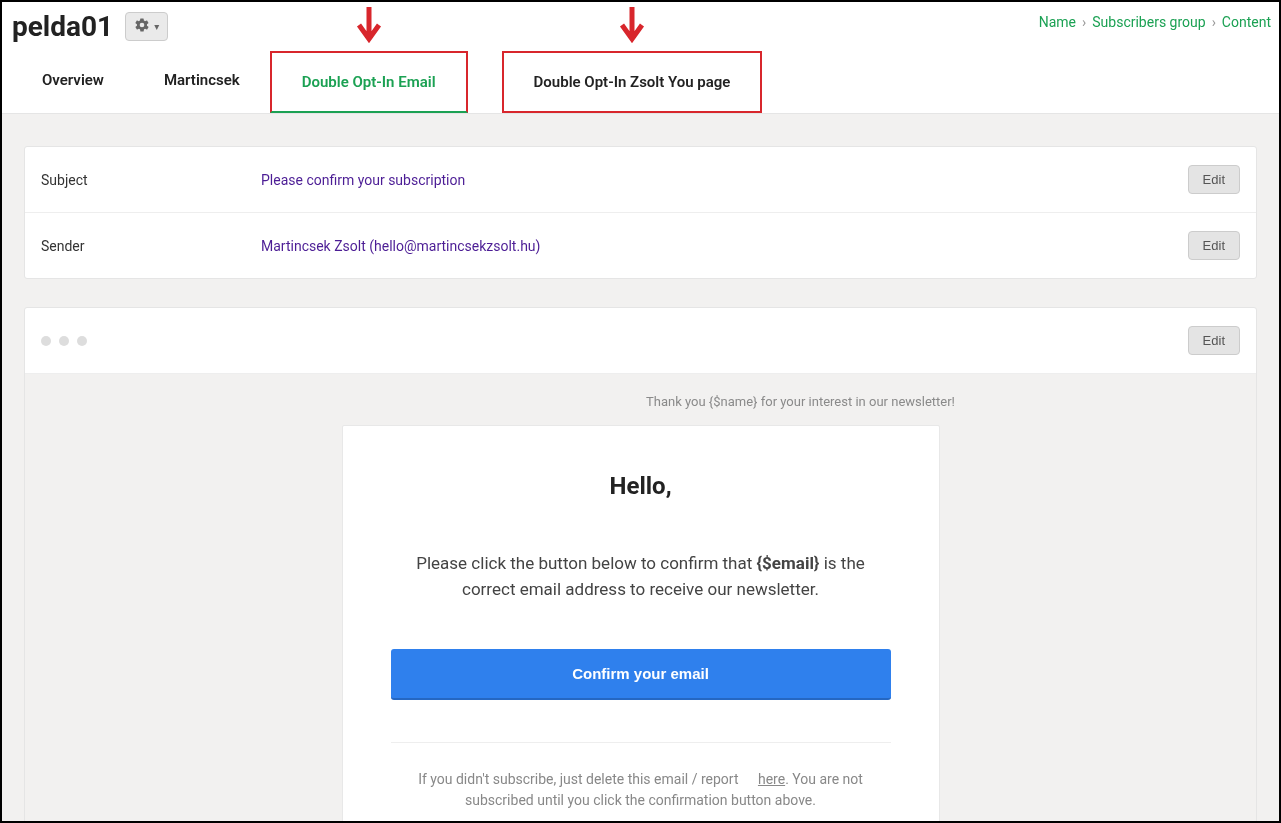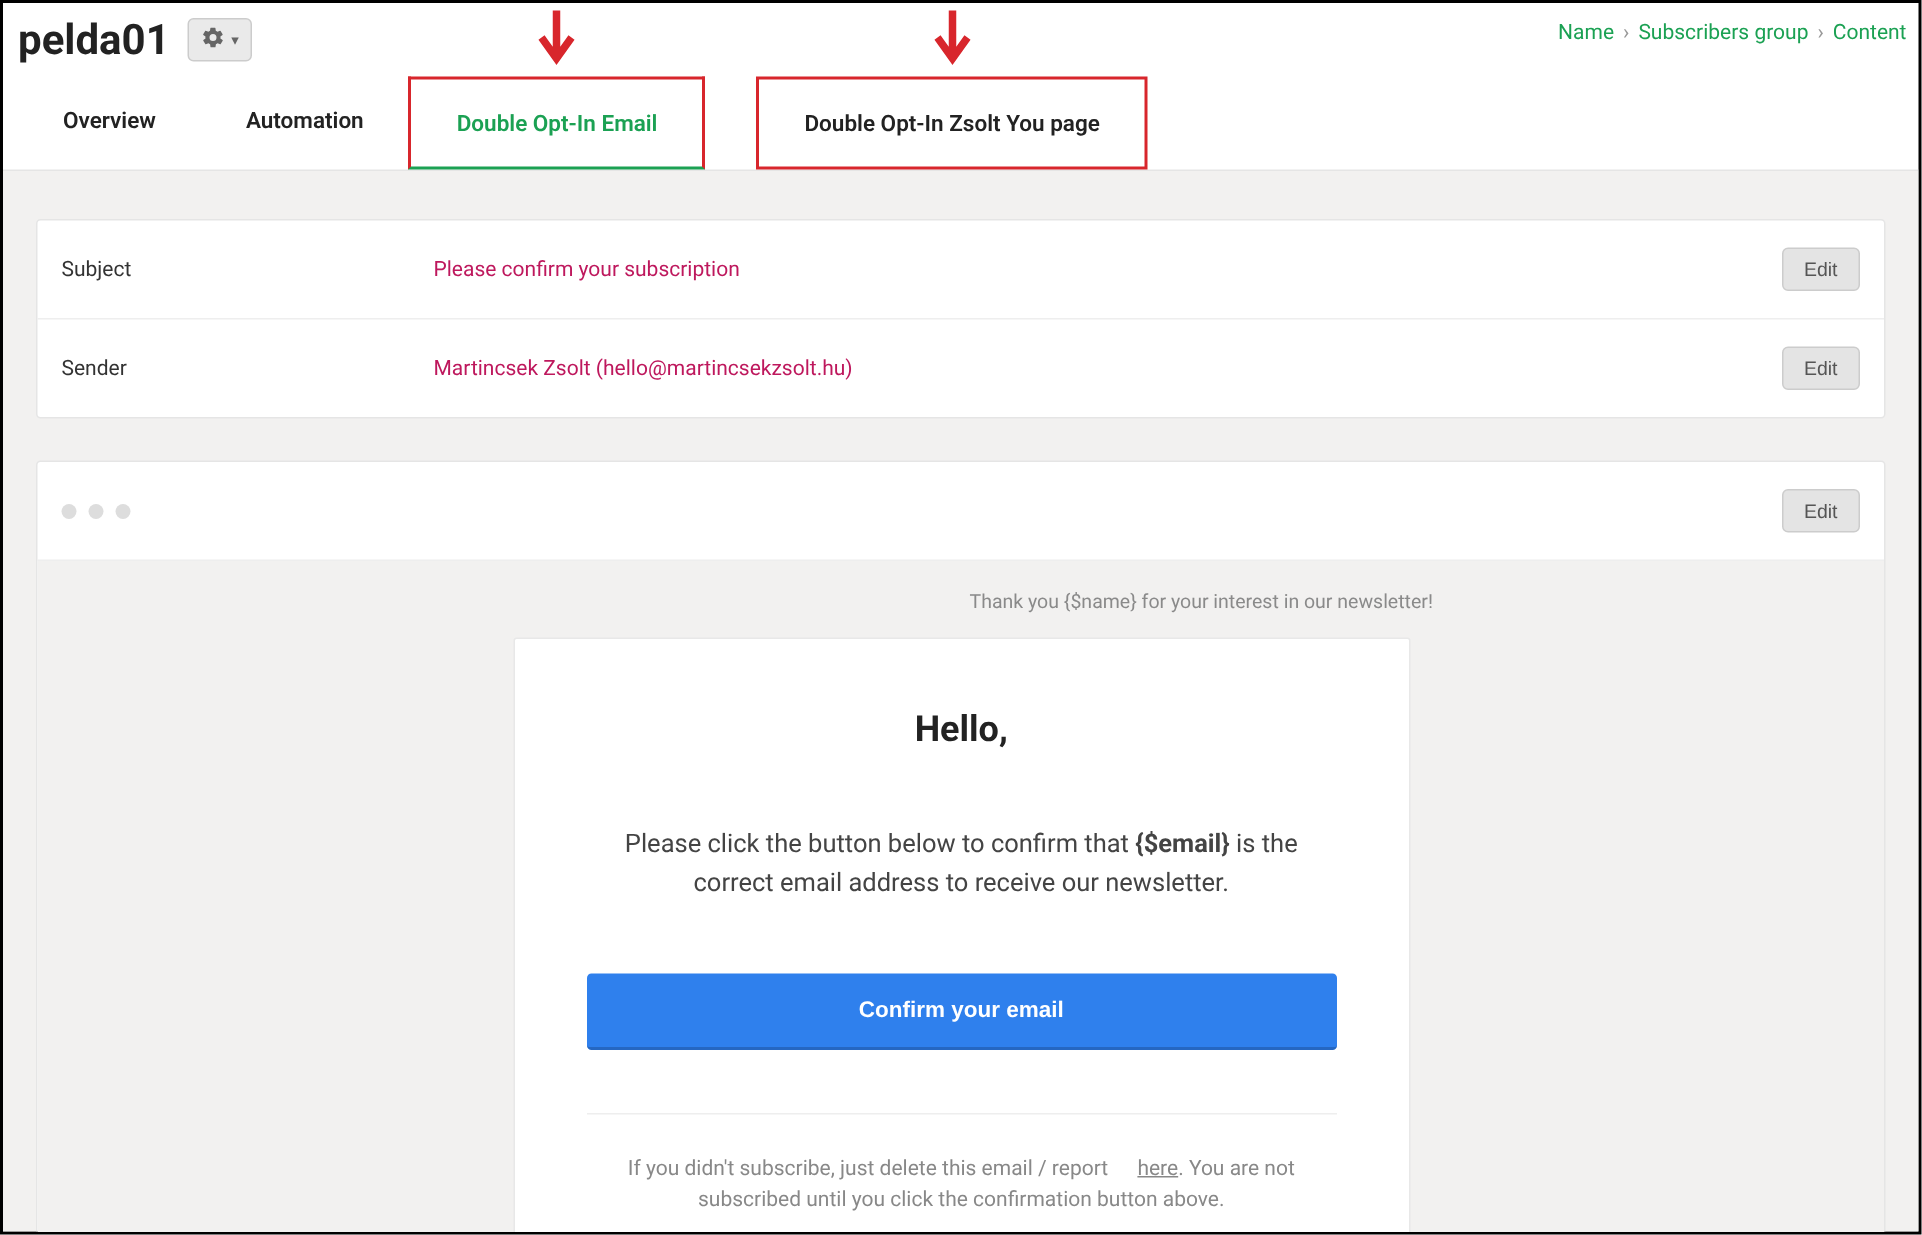--- a/index.html
+++ b/index.html
@@ -87,32 +87,31 @@
     background: #fff;
     border: 1px solid #e5e5e5;
     border-radius: 3px;
   }
   .settings-panel { margin-bottom: 28px; }
   .settings-row {
     display: flex;
     align-items: center;
     padding: 18px 16px;
     border-bottom: 1px solid #eee;
-    gap: 28px;
   }
   .settings-row:last-child { border-bottom: none; }
   .settings-label {
     width: 220px;
     font-size: 14px;
     color: #333;
   }
   .settings-value {
     flex: 1;
     font-size: 14px;
-    color: #be185d;
+    color: #4c1d95;
   }
   .edit-btn {
     background: #e4e4e4;
     border: 1px solid #ccc;
     border-radius: 4px;
     padding: 6px 14px;
     font-size: 13px;
     color: #555;
     cursor: pointer;
   }
@@ -207,21 +206,21 @@
     <a href="#">Name</a>
     <span class="sep">›</span>
     <a href="#">Subscribers group</a>
     <span class="sep">›</span>
     <a href="#">Content</a>
   </div>
 </div>
 
 <div class="tabs">
   <div class="tab">Overview</div>
-  <div class="tab">Automation</div>
+  <div class="tab">Martincsek</div>
   <div class="tab active highlight-box" style="position:relative;">
     <span>Double Opt-In Email</span>
     <span class="arrow-marker">
       <svg viewBox="0 0 32 44">
           <path fill="none" stroke="#d8262c" stroke-width="5" d="M16 2 V30 M6 20 L16 34 L26 20"></path>
         </svg>
     </span>
   </div>
   <div style="width:34px;"></div>
   <div class="tab highlight-box" style="position:relative;">

